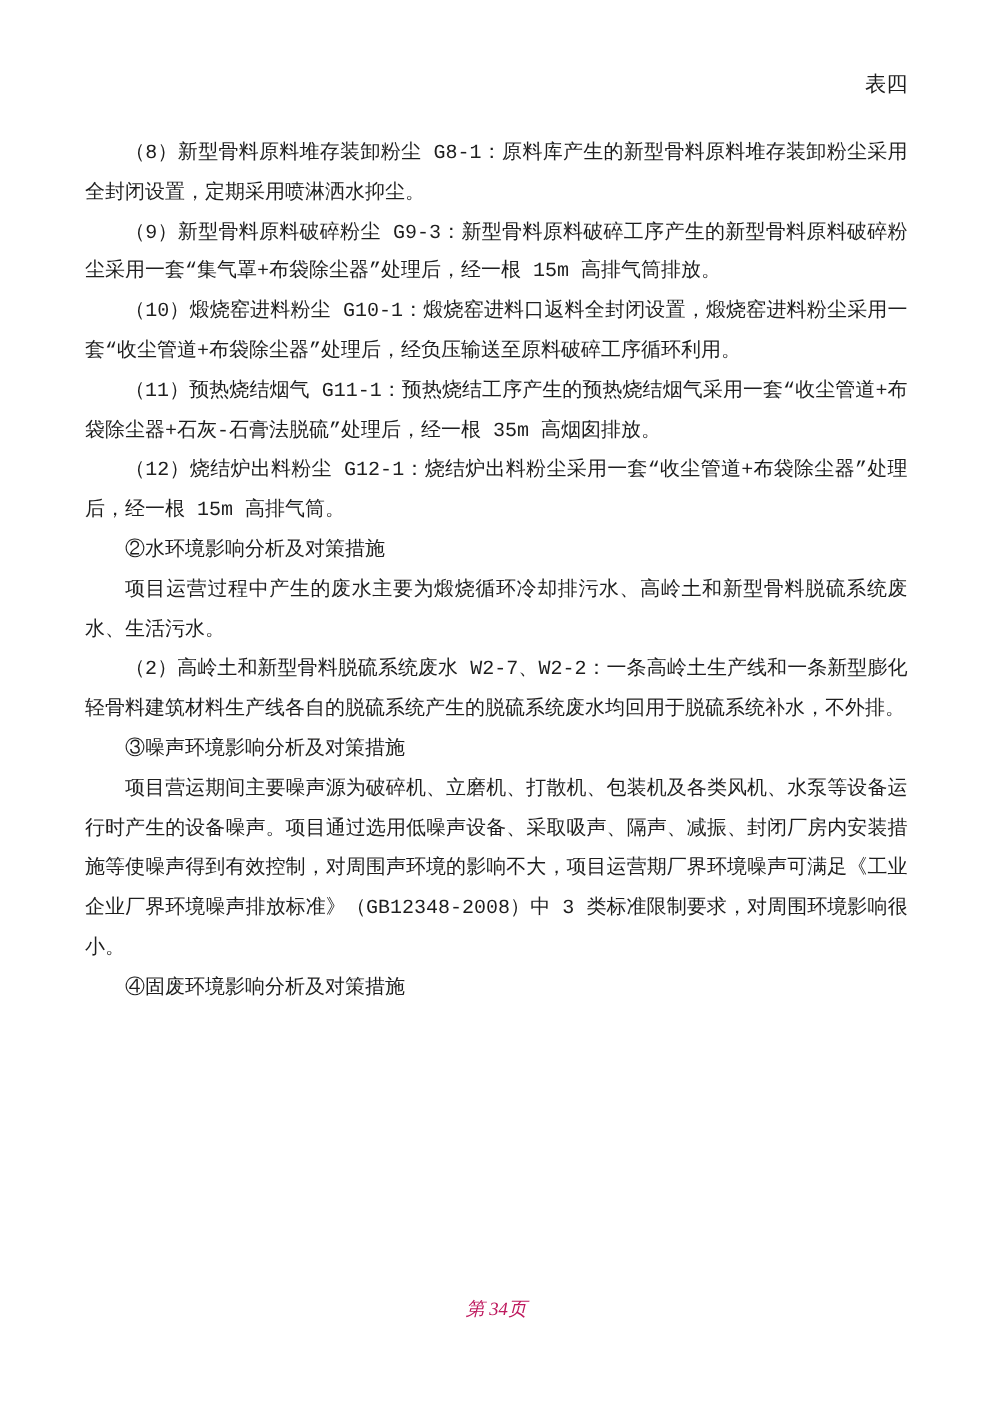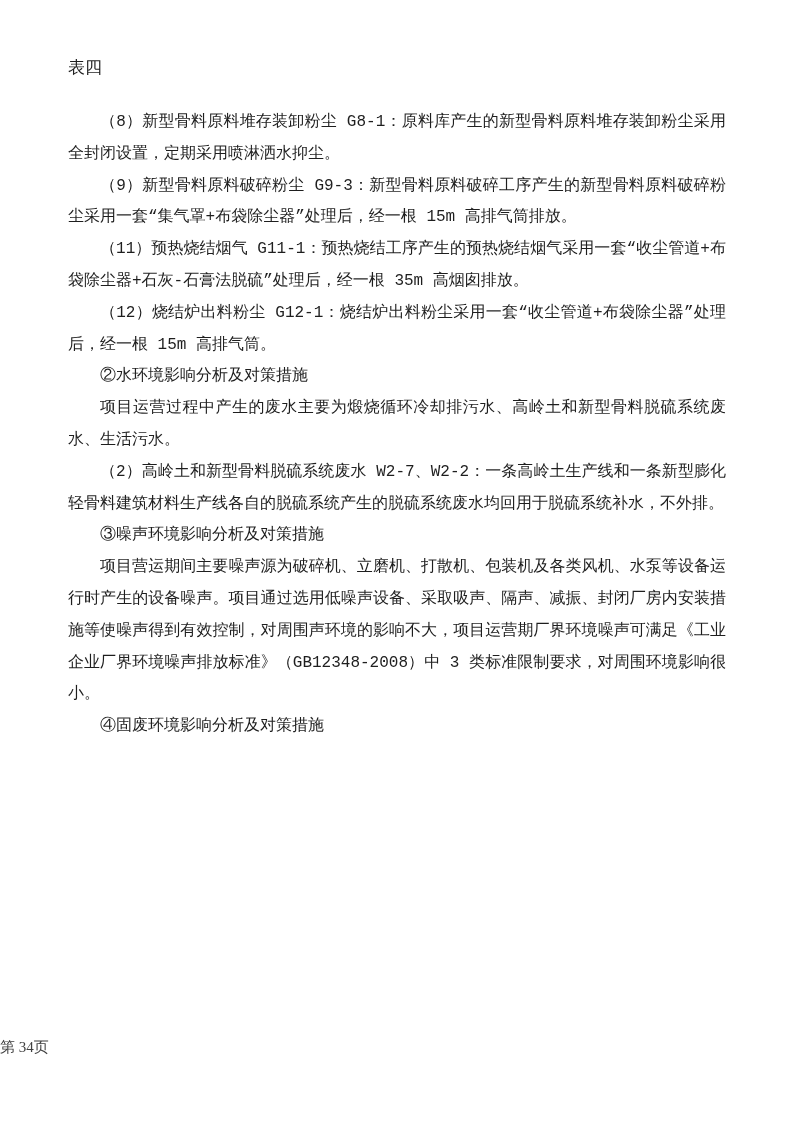--- a/index.html
+++ b/index.html
@@ -16,52 +16,54 @@
     box-sizing: border-box;
     padding: 55px 68px 0 68px;
     font-family: "Liberation Serif", "DejaVu Serif", serif;
     color: #1e1e1e;
     overflow: hidden;
   }
   .doc-header {
     font-size: 17px;
     line-height: 26px;
     margin-bottom: 26px;
-    text-align: left;
+    text-align: right;
   }
   .doc-body p {
     margin: 0;
     font-size: 16px;
     line-height: 31.8px;
     text-align: justify;
     text-justify: inter-ideograph;
     text-indent: 2em;
     word-break: break-all;
     font-family: Liberation Mono, monospace;
   }
   .doc-footer {
     position: absolute;
     bottom: 66px;
     left: 0;
     right: 0;
-    text-align: left;
+    text-align: center;
     font-size: 15px;
-    color: #404040;
+    color: #be185d;
+    font-style: italic;
   }
 </style>
 </head>
 <body>
 
 <div class="page">
 
   <div class="doc-header">表四</div>
 
   <div class="doc-body">
     <p>（8）新型骨料原料堆存装卸粉尘 G8-1：原料库产生的新型骨料原料堆存装卸粉尘采用全封闭设置，定期采用喷淋洒水抑尘。</p>
     <p>（9）新型骨料原料破碎粉尘 G9-3：新型骨料原料破碎工序产生的新型骨料原料破碎粉尘采用一套“集气罩+布袋除尘器”处理后，经一根 15m 高排气筒排放。</p>
+    <p>（10）煅烧窑进料粉尘 G10-1：煅烧窑进料口返料全封闭设置，煅烧窑进料粉尘采用一套“收尘管道+布袋除尘器”处理后，经负压输送至原料破碎工序循环利用。</p>
     <p>（11）预热烧结烟气 G11-1：预热烧结工序产生的预热烧结烟气采用一套“收尘管道+布袋除尘器+石灰-石膏法脱硫”处理后，经一根 35m 高烟囱排放。</p>
     <p>（12）烧结炉出料粉尘 G12-1：烧结炉出料粉尘采用一套“收尘管道+布袋除尘器”处理后，经一根 15m 高排气筒。</p>
     <p>②水环境影响分析及对策措施</p>
     <p>项目运营过程中产生的废水主要为煅烧循环冷却排污水、高岭土和新型骨料脱硫系统废水、生活污水。</p>
     <p>（2）高岭土和新型骨料脱硫系统废水 W2-7、W2-2：一条高岭土生产线和一条新型膨化轻骨料建筑材料生产线各自的脱硫系统产生的脱硫系统废水均回用于脱硫系统补水，不外排。</p>
     <p>③噪声环境影响分析及对策措施</p>
     <p>项目营运期间主要噪声源为破碎机、立磨机、打散机、包装机及各类风机、水泵等设备运行时产生的设备噪声。项目通过选用低噪声设备、采取吸声、隔声、减振、封闭厂房内安装措施等使噪声得到有效控制，对周围声环境的影响不大，项目运营期厂界环境噪声可满足《工业企业厂界环境噪声排放标准》（GB12348-2008）中 3 类标准限制要求，对周围环境影响很小。</p>
     <p>④固废环境影响分析及对策措施</p>
   </div>
 

